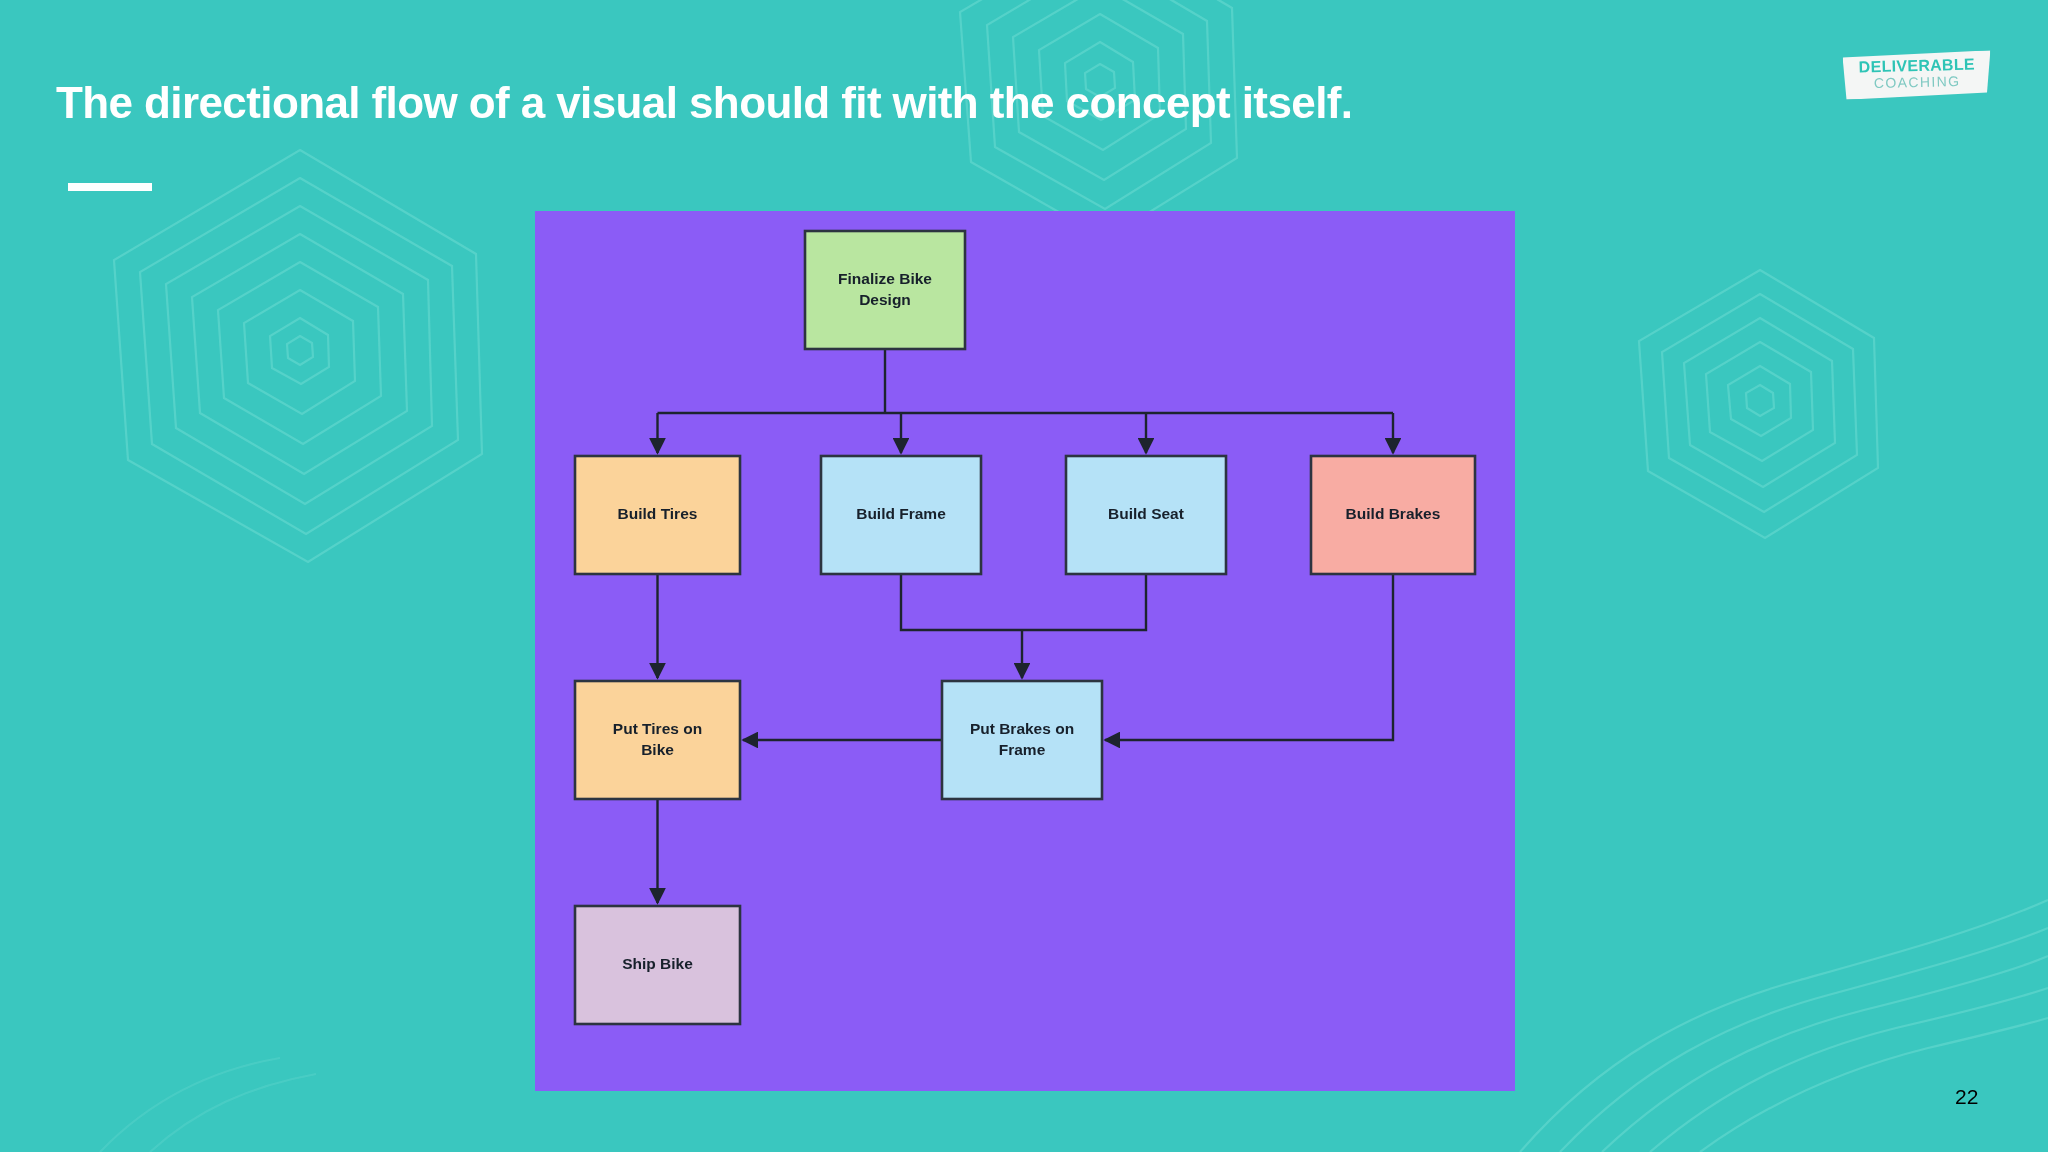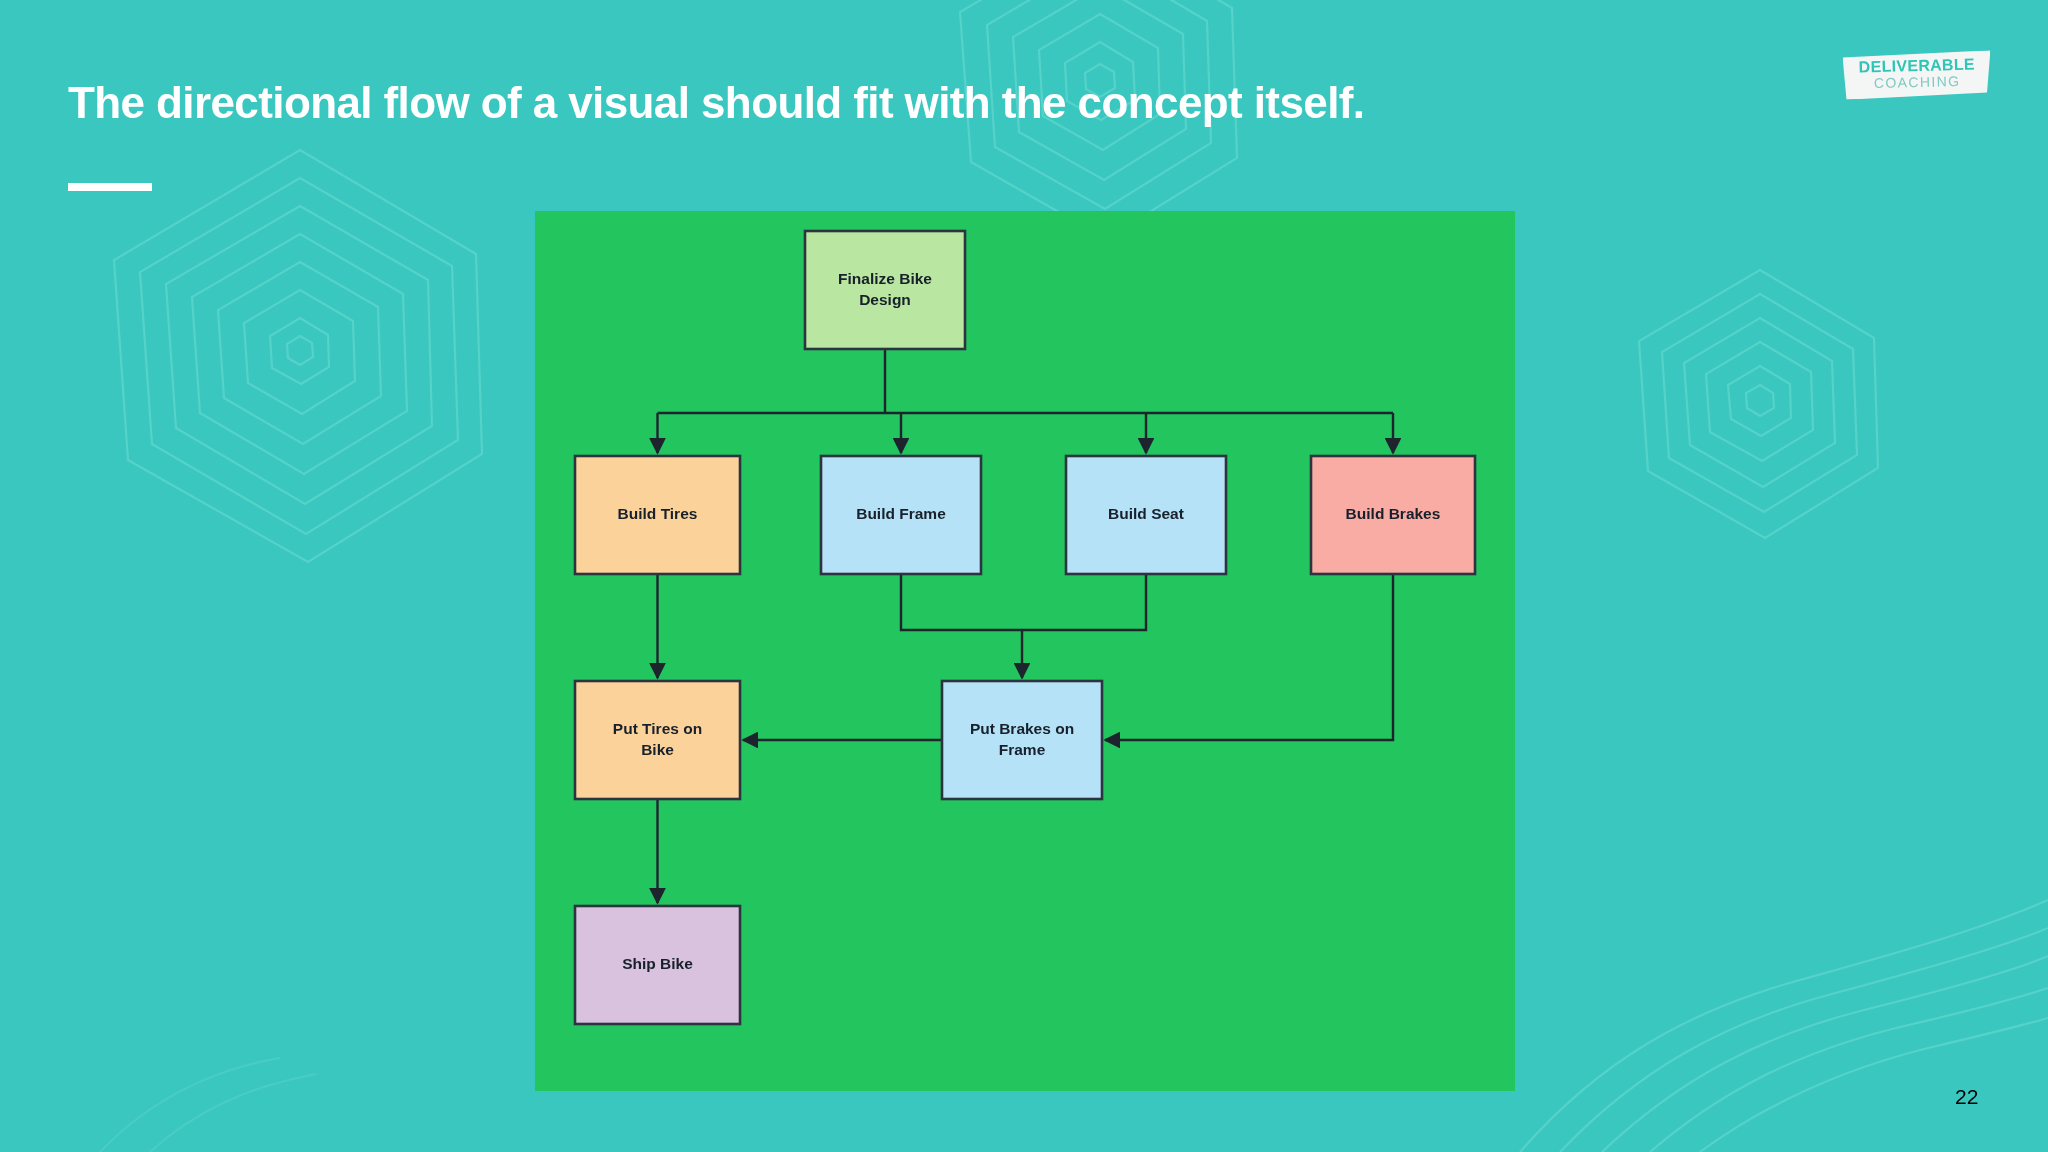--- a/index.html
+++ b/index.html
@@ -19,21 +19,21 @@
     position: absolute;
     inset: 0;
     width: 2048px;
     height: 1152px;
     pointer-events: none;
   }
 
   
   .slide-title {
     position: absolute;
-    left: 68px;
+    left: 56px;
     top: 78px;
     width: 1700px;
     color: #ffffff;
     font-size: 44px;
     font-weight: bold;
     letter-spacing: -0.6px;
     line-height: 1.15;
     white-space: nowrap;
   }
   .title-rule {
@@ -76,21 +76,21 @@
     line-height: 1.25;
   }
 
   
   .panel {
     position: absolute;
     left: 535px;
     top: 211px;
     width: 980px;
     height: 880px;
-    background: #22c55e;
+    background: #8b5cf6;
   }
 
   
   #flowchart {
     position: absolute;
     left: 0;
     top: 0;
     width: 980px;
     height: 880px;
   }

